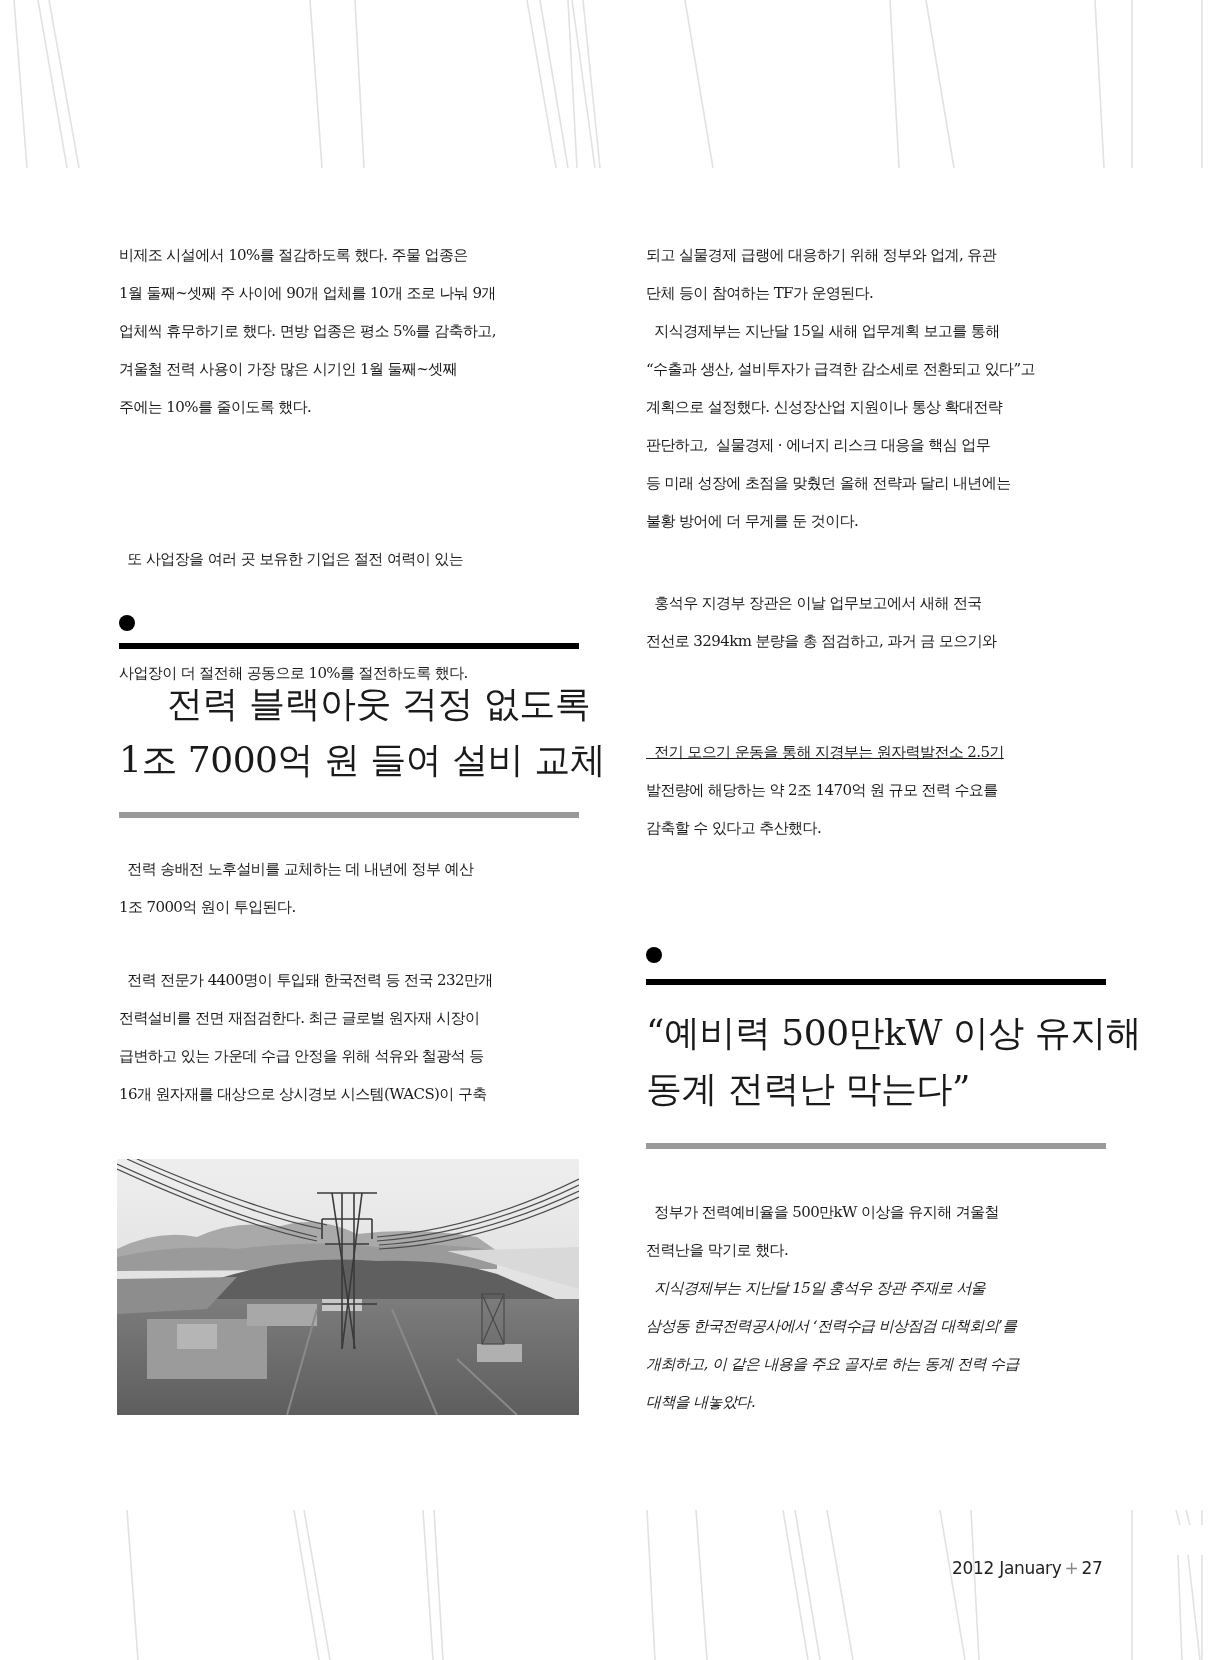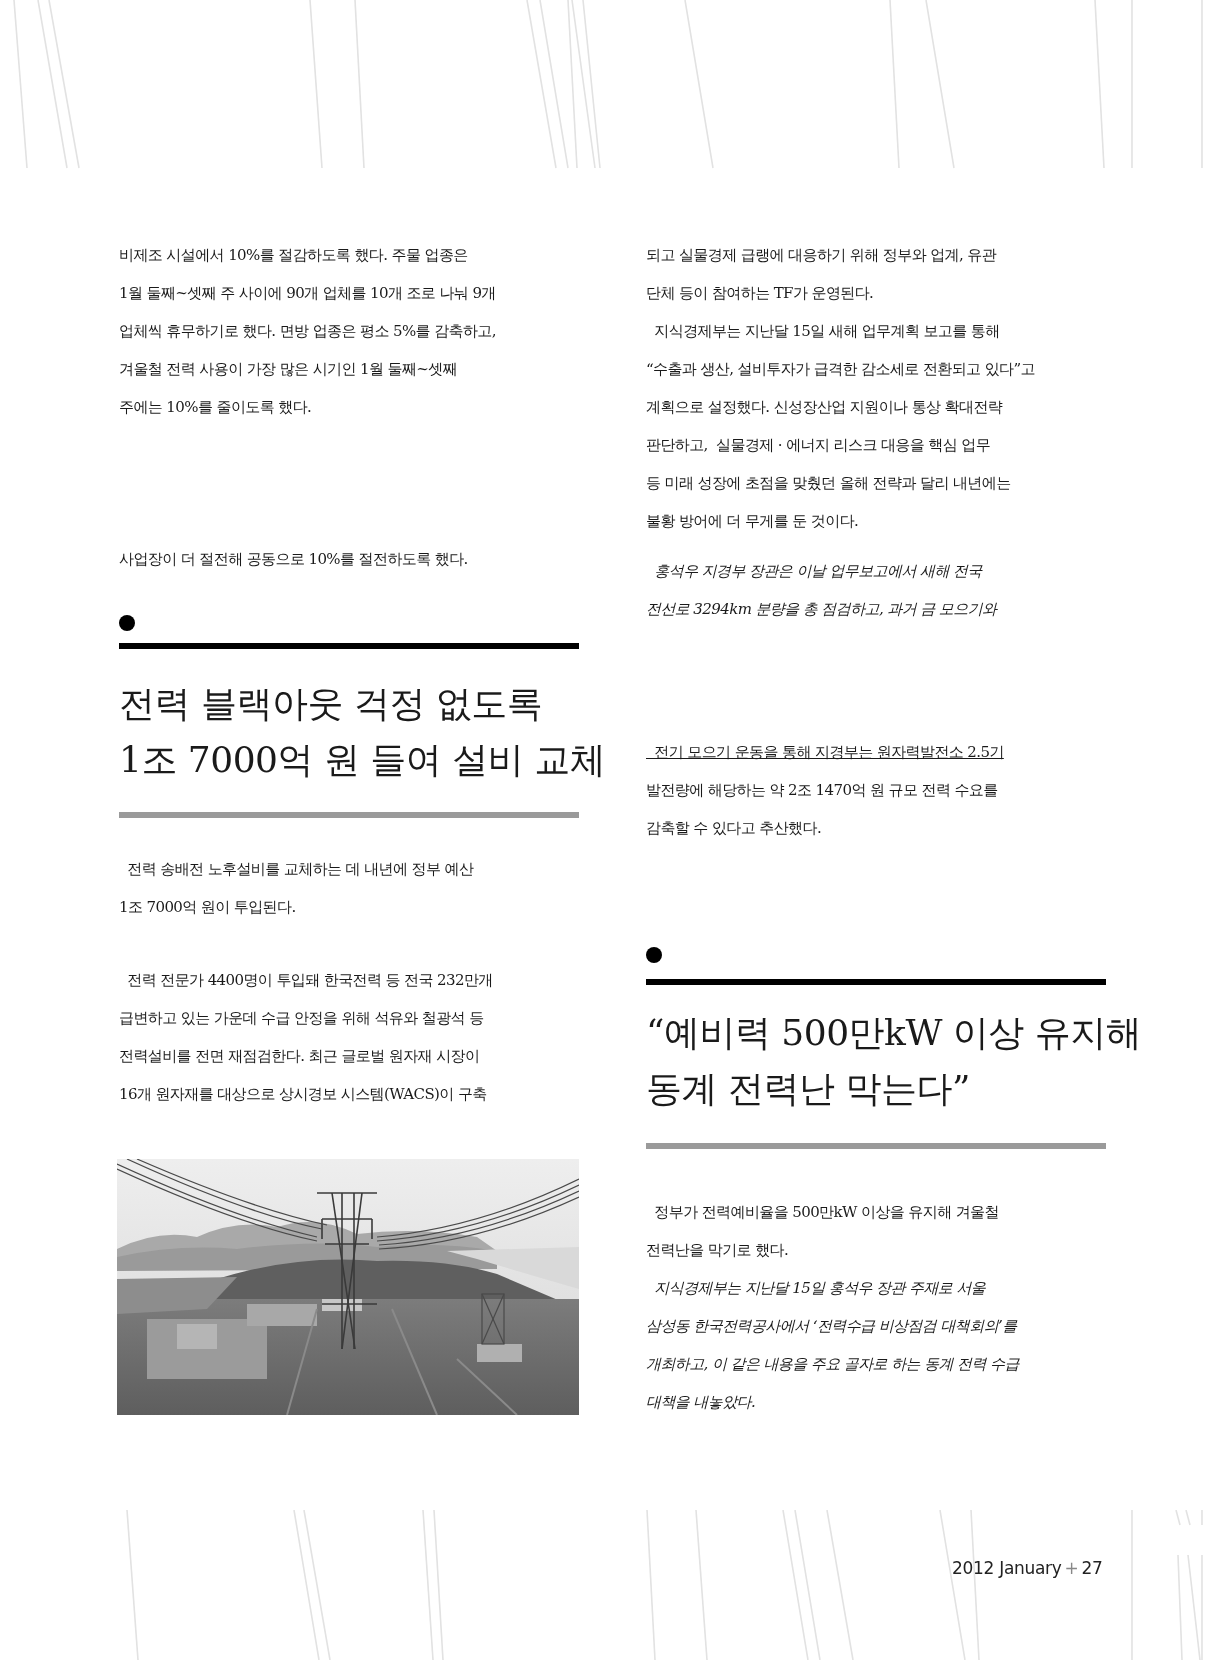--- a/index.html
+++ b/index.html
@@ -74,39 +74,40 @@
 
 <div class="col left">
   <p class="p" style="top:236px;">
     <span class="ln">비제조 시설에서 10%를 절감하도록 했다. 주물 업종은</span>
     <span class="ln">1월 둘째~셋째 주 사이에 90개 업체를 10개 조로 나눠 9개</span>
     <span class="ln">업체씩 휴무하기로 했다. 면방 업종은 평소 5%를 감축하고,</span>
     <span class="ln">겨울철 전력 사용이 가장 많은 시기인 1월 둘째~셋째</span>
     <span class="ln">주에는 10%를 줄이도록 했다.</span>
   </p>
   <p class="p" style="top:464px; white-space:pre;">
+    <span class="ln" style="white-space:pre;">  또 사업장을 여러 곳 보유한 기업은 절전 여력이 있는</span>
     <span class="ln">사업장이 더 절전해 공동으로 10%를 절전하도록 했다.</span>
   </p>
 
   <div class="bullet" style="left:0; top:615px;"></div>
   <div class="rule-black" style="left:0; top:643px; width:460px;"></div>
   <h2 class="headline" style="top:676px;">
-    <span class="ln" style="display:block;">전력 블랙아웃 걱정 없도록</span>
+    <span class="ln" style="display:block;margin-left:48px;">전력 블랙아웃 걱정 없도록</span>
     <span class="ln" style="display:block;">1조 7000억 원 들여 설비 교체</span>
   </h2>
   <div class="rule-gray" style="left:0; top:812px; width:460px;"></div>
 
   <p class="p" style="top:850px;">
     <span class="ln" style="white-space:pre;">  전력 송배전 노후설비를 교체하는 데 내년에 정부 예산</span>
     <span class="ln">1조 7000억 원이 투입된다.</span>
   </p>
   <p class="p" style="top:961px;">
     <span class="ln" style="white-space:pre;">  전력 전문가 4400명이 투입돼 한국전력 등 전국 232만개</span>
+    <span class="ln">전력설비를 전면 재점검한다. 최근 글로벌 원자재 시장이</span>
     <span class="ln">급변하고 있는 가운데 수급 안정을 위해 석유와 철광석 등</span>
-    <span class="ln">전력설비를 전면 재점검한다. 최근 글로벌 원자재 시장이</span>
     <span class="ln">16개 원자재를 대상으로 상시경보 시스템(WACS)이 구축</span>
   </p>
 </div>
 
 <div class="photo">
   <svg width="462" height="256" viewBox="0 0 462 256">
     <defs>
       <linearGradient id="sky" x1="0" y1="0" x2="0" y2="1">
         <stop offset="0" stop-color="#eeeeee"></stop>
         <stop offset="1" stop-color="#d6d6d6"></stop>
@@ -177,21 +178,21 @@
     <span class="ln">단체 등이 참여하는 TF가 운영된다.</span>
   </p>
   <p class="p" style="top:312px;">
     <span class="ln" style="white-space:pre;">  지식경제부는 지난달 15일 새해 업무계획 보고를 통해</span>
     <span class="ln">“수출과 생산, 설비투자가 급격한 감소세로 전환되고 있다”고</span>
     <span class="ln">계획으로 설정했다. 신성장산업 지원이나 통상 확대전략</span>
     <span class="ln" style="white-space:pre;">판단하고,  실물경제 · 에너지 리스크 대응을 핵심 업무</span>
     <span class="ln">등 미래 성장에 초점을 맞췄던 올해 전략과 달리 내년에는</span>
     <span class="ln">불황 방어에 더 무게를 둔 것이다.</span>
   </p>
-  <p class="p" style="top:552px;font-style:italic;">
+  <p class="p" style="top:584px;">
     <span class="ln" style="white-space:pre;">  홍석우 지경부 장관은 이날 업무보고에서 새해 전국</span>
     <span class="ln">전선로 3294km 분량을 총 점검하고, 과거 금 모으기와</span>
   </p>
   <p class="p" style="top:733px;">
     <span class="ln" style="white-space:pre;text-decoration:underline;">  전기 모으기 운동을 통해 지경부는 원자력발전소 2.5기</span>
     <span class="ln">발전량에 해당하는 약 2조 1470억 원 규모 전력 수요를</span>
     <span class="ln">감축할 수 있다고 추산했다.</span>
   </p>
 
   <div class="bullet" style="left:0; top:947px;"></div>

